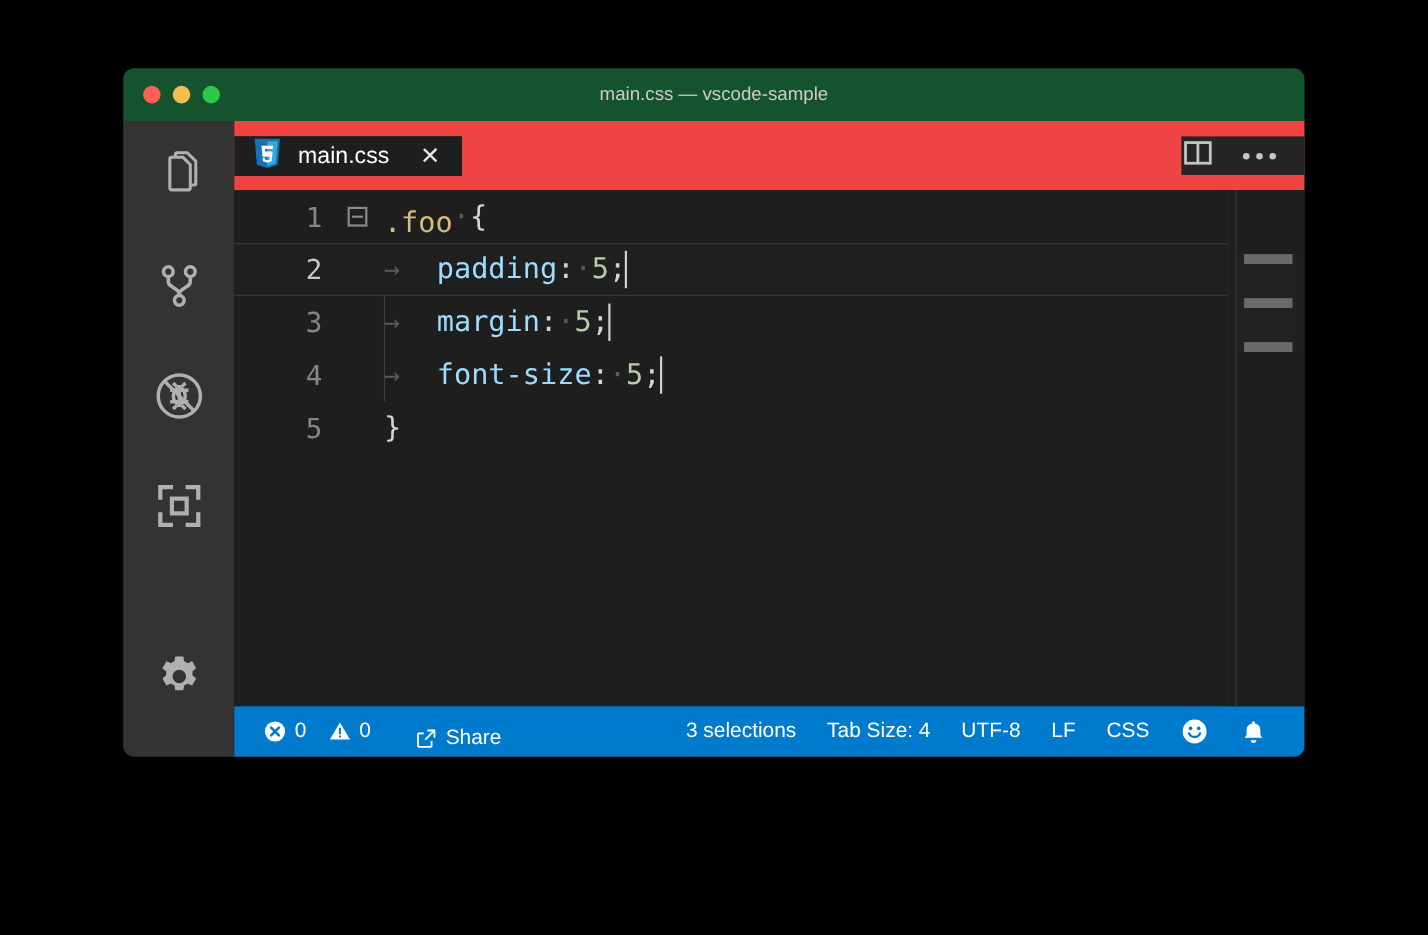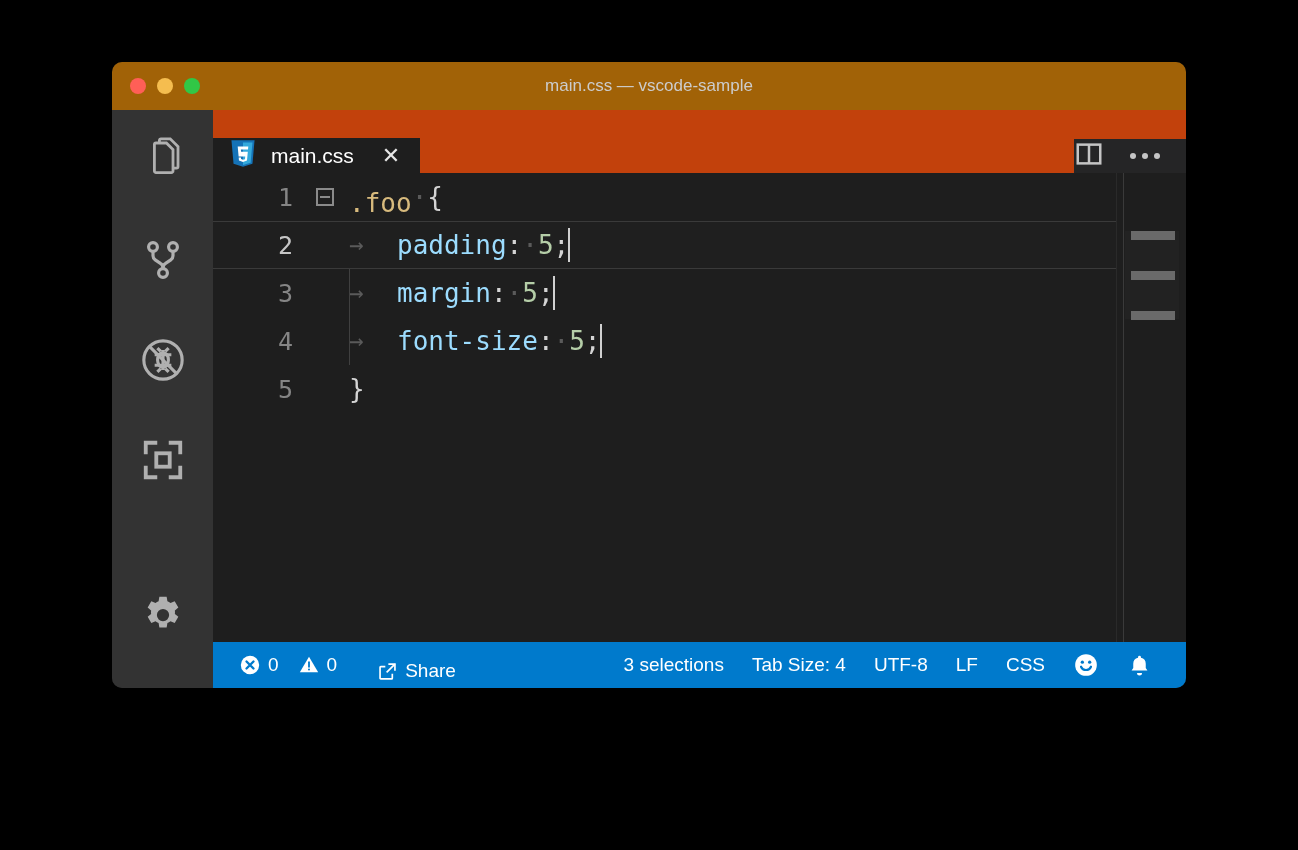--- a/index.html
+++ b/index.html
@@ -17,21 +17,21 @@
     border-radius: 10px;
     overflow: hidden;
     background: #1e1e1e;
     display: flex;
     flex-direction: column;
   }
 
   
   #titlebar {
     height: 48px;
-    background: #a16207;
+    background: #14532d;
     display: flex;
     align-items: center;
     position: relative;
     flex: 0 0 48px;
   }
   .traffic-lights {
     display: flex;
     gap: 11px;
     padding-left: 18px;
   }
@@ -80,23 +80,23 @@
     flex: 1;
     display: flex;
     flex-direction: column;
     min-width: 0;
     background: #1e1e1e;
   }
 
   
   #tabbar {
     height: 63px;
-    background: #c2410c;
-    display: flex;
-    align-items: flex-end;
+    background: #ef4444;
+    display: flex;
+    align-items: center;
     flex: 0 0 63px;
   }
   #tab {
     display: flex;
     align-items: center;
     gap: 14px;
     padding: 0 20px 0 16px;
     background: #1e1e1e;
     border-top: 1px solid #1e1e1e;
     min-width: 0;

